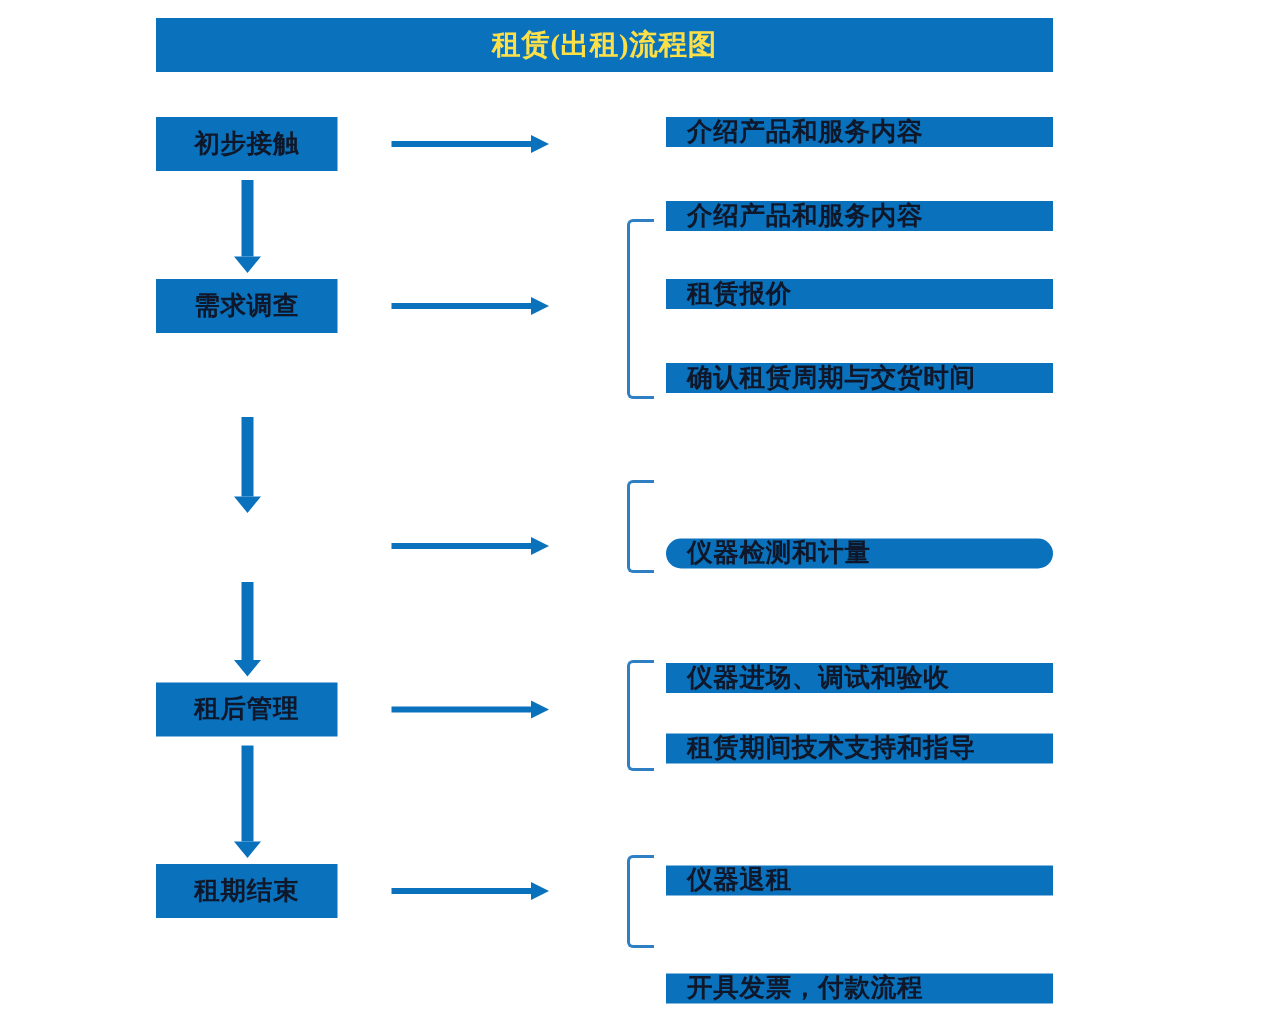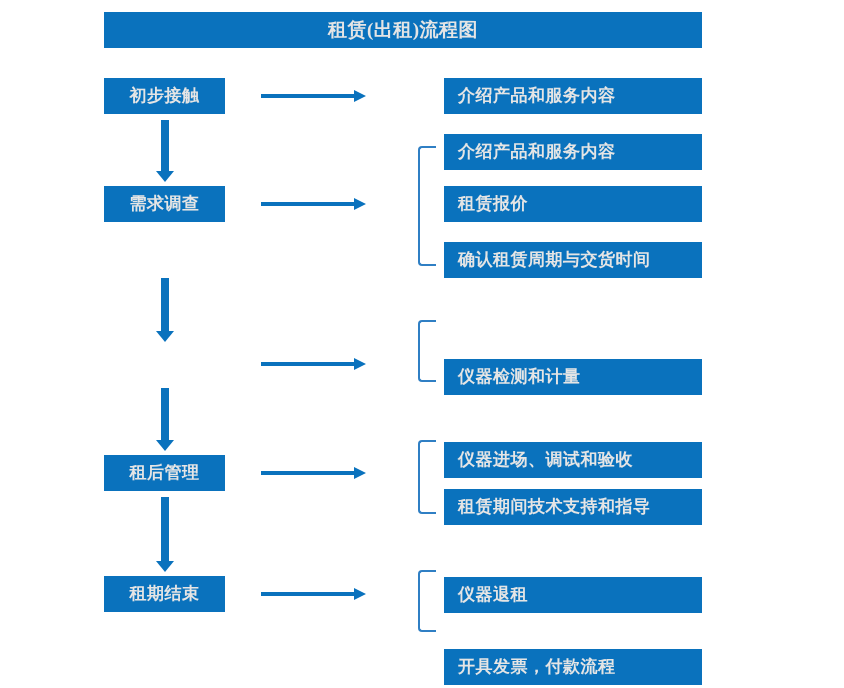--- a/index.html
+++ b/index.html
@@ -23,53 +23,53 @@
   }
 
   
   .title-bar {
     position: absolute;
     left: 104px;
     top: 12px;
     width: 598px;
     height: 36px;
     background: #0a72bd;
-    color: #e5e5e5;
+    color: #fde047;
     font-size: 19px;
     font-weight: bold;
     display: flex;
     align-items: center;
     justify-content: center;
     letter-spacing: 0.5px;
   }
 
   
   .node {
     position: absolute;
     background: #0a72bd;
-    color: #e5e5e5;
+    color: #0f172a;
     font-size: 17px;
     font-weight: bold;
     display: flex;
     align-items: center;
     box-sizing: border-box;
     letter-spacing: 0.5px;
     line-height: 1;
   }
   .node.left {
     left: 104px;
     width: 121px;
     height: 36px;
     justify-content: center;
     padding-bottom: 1px;
   }
   .node.right {
     left: 444px;
     width: 258px;
-    height: 36px;
+    height: 20px;
     justify-content: flex-start;
     padding-left: 14px;
     padding-bottom: 1px;
   }
 
   
   .v-arrow {
     position: absolute;
     left: 160px;
     width: 10px;
@@ -195,21 +195,21 @@
 
   <div class="node right" style="top:78px;">介绍产品和服务内容</div>
 
   <div class="node right" style="top:134px;">介绍产品和服务内容</div>
 
   <div class="node right" style="top:186px;">租赁报价</div>
 
   <div class="node right" style="top:242px;">确认租赁周期与交货时间</div>
 
 
-  <div class="node right" style="top:359px;">仪器检测和计量</div>
+  <div class="node right" style="top:359px;border-radius:15px;">仪器检测和计量</div>
 
   <div class="node right" style="top:442px;">仪器进场、调试和验收</div>
 
   <div class="node right" style="top:489px;">租赁期间技术支持和指导</div>
 
   <div class="node right" style="top:565px;margin-top:12px;">仪器退租</div>
 
   <div class="node right" style="top:609px;margin-top:40px;">开具发票，付款流程</div>
 
 </div>

